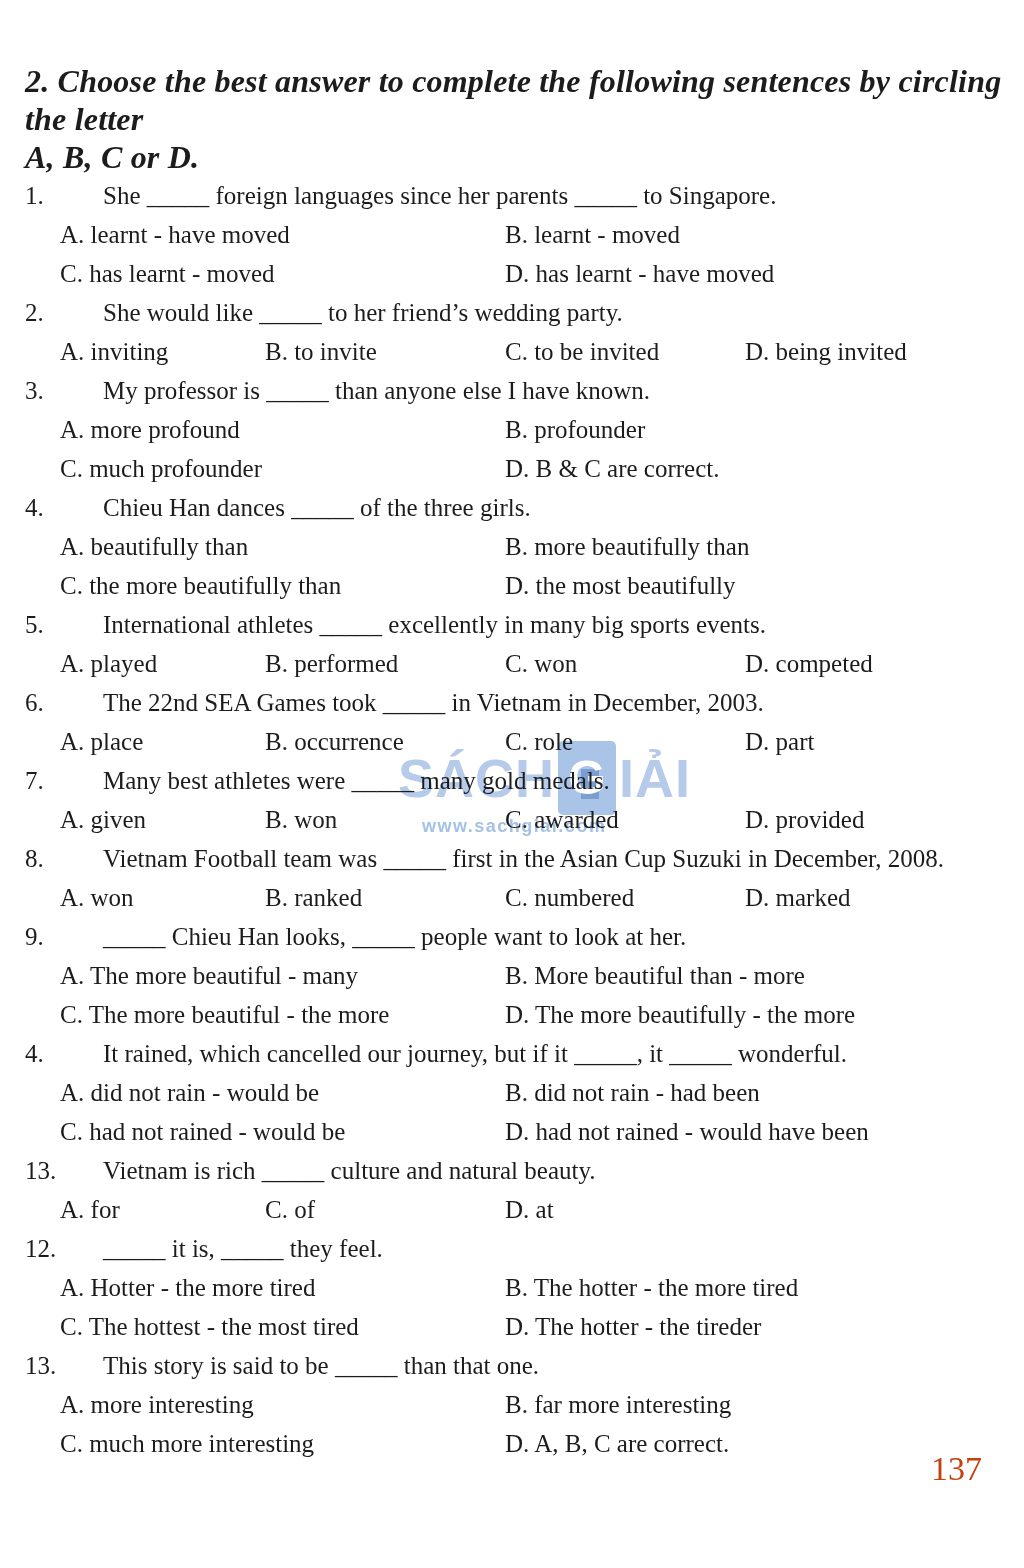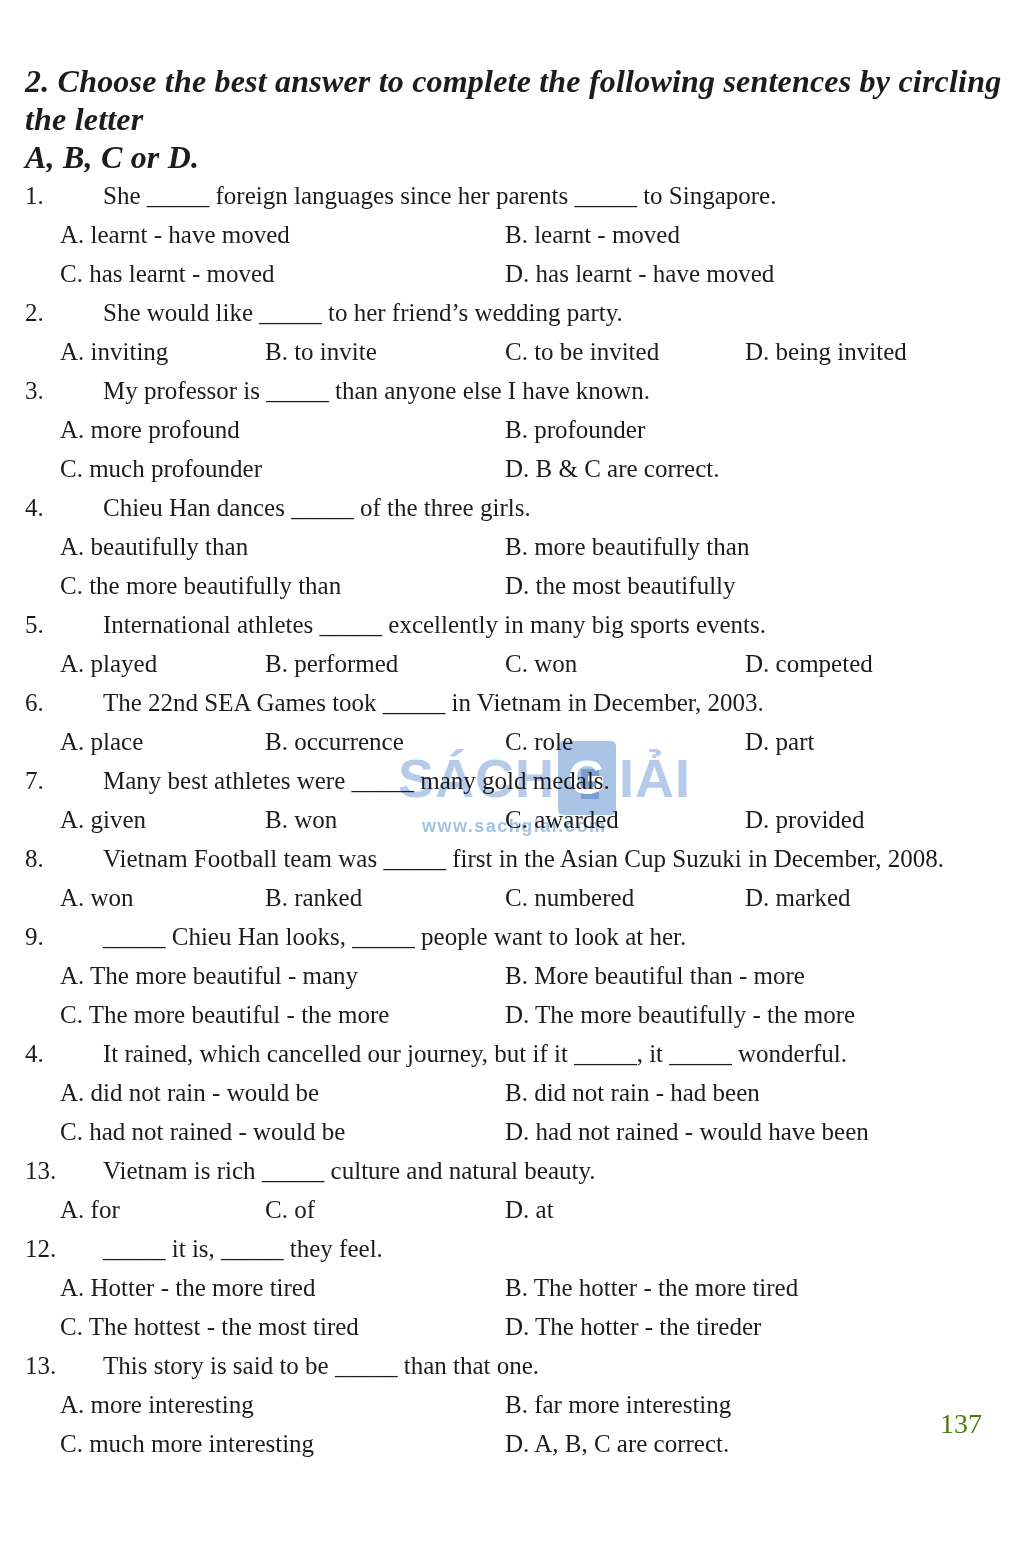--- a/index.html
+++ b/index.html
@@ -95,24 +95,24 @@
     display: grid;
     padding-left: 35px;
     font-size: 25px;
     line-height: 39px;
   }
   .options.four { grid-template-columns: 205px 240px 240px auto; }
   .options.two  { grid-template-columns: 445px auto; }
 
   .page-number {
     position: absolute;
-    right: 42px; top: 1408px;
+    right: 42px; top: 1450px;
     z-index: 2;
-    font-size: 28px;
-    color: #4d7c0f;
+    font-size: 34px;
+    color: #c2410c;
   }
 </style>
 </head>
 <body>
 
 <div class="page">
 
   <div class="watermark">
     <div class="wm-row">
       <span class="wm-text">SÁCH</span>

